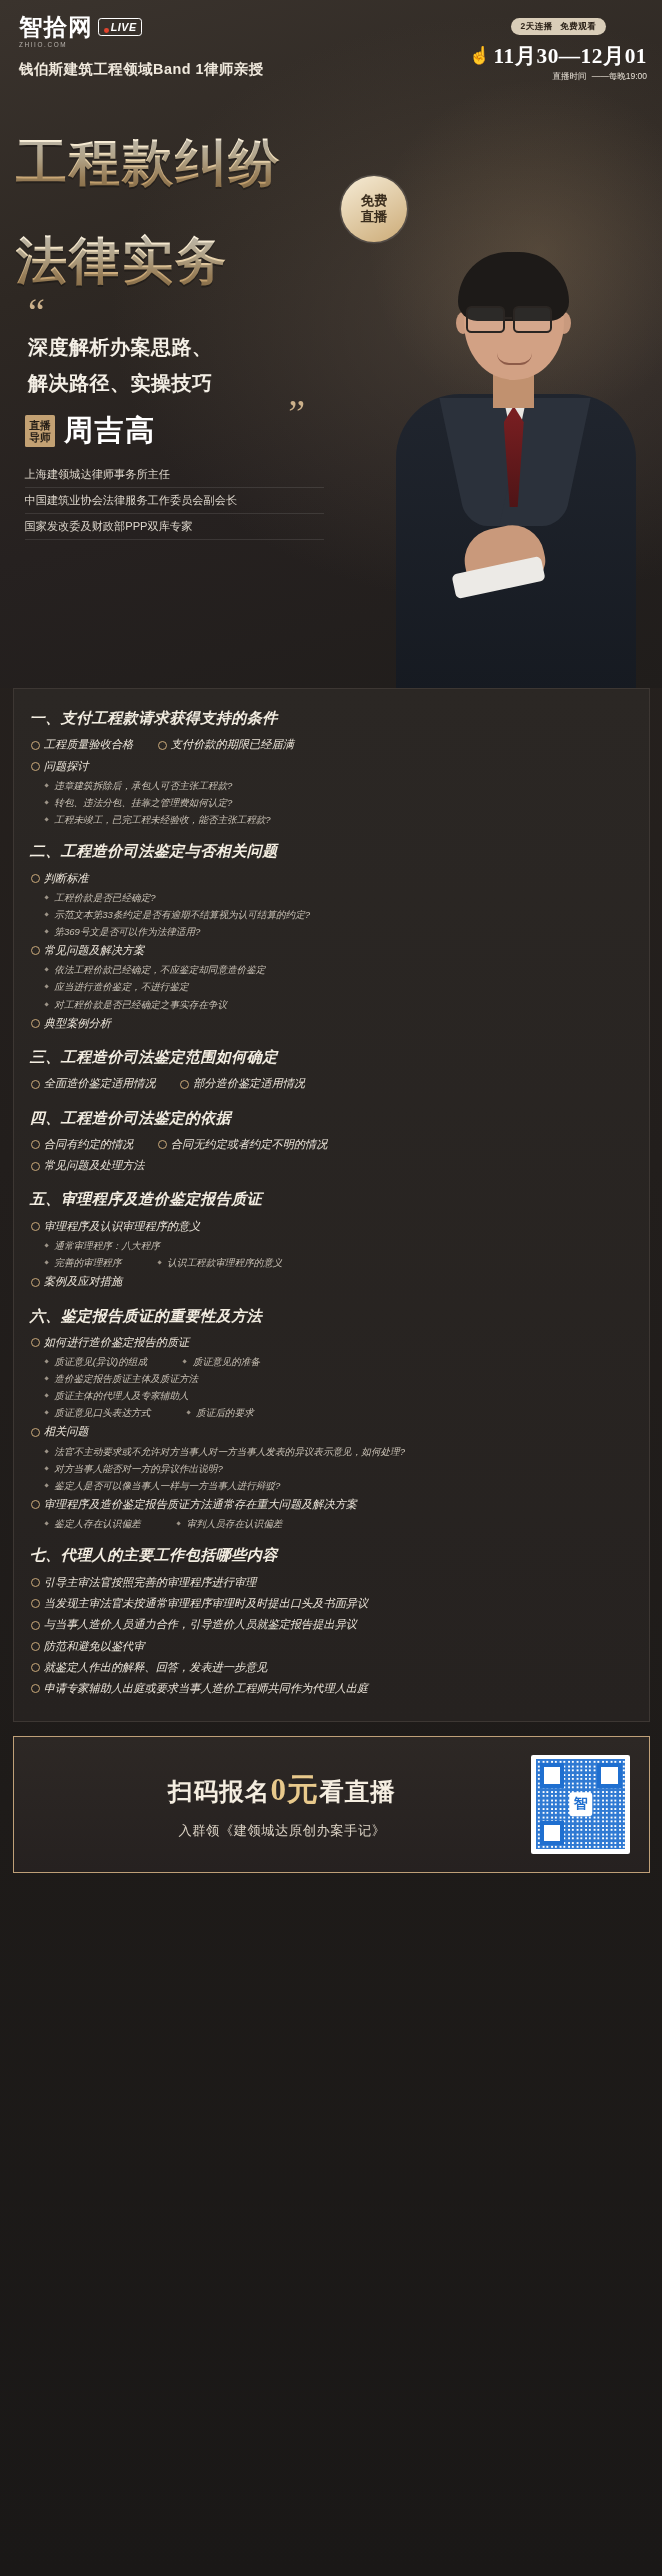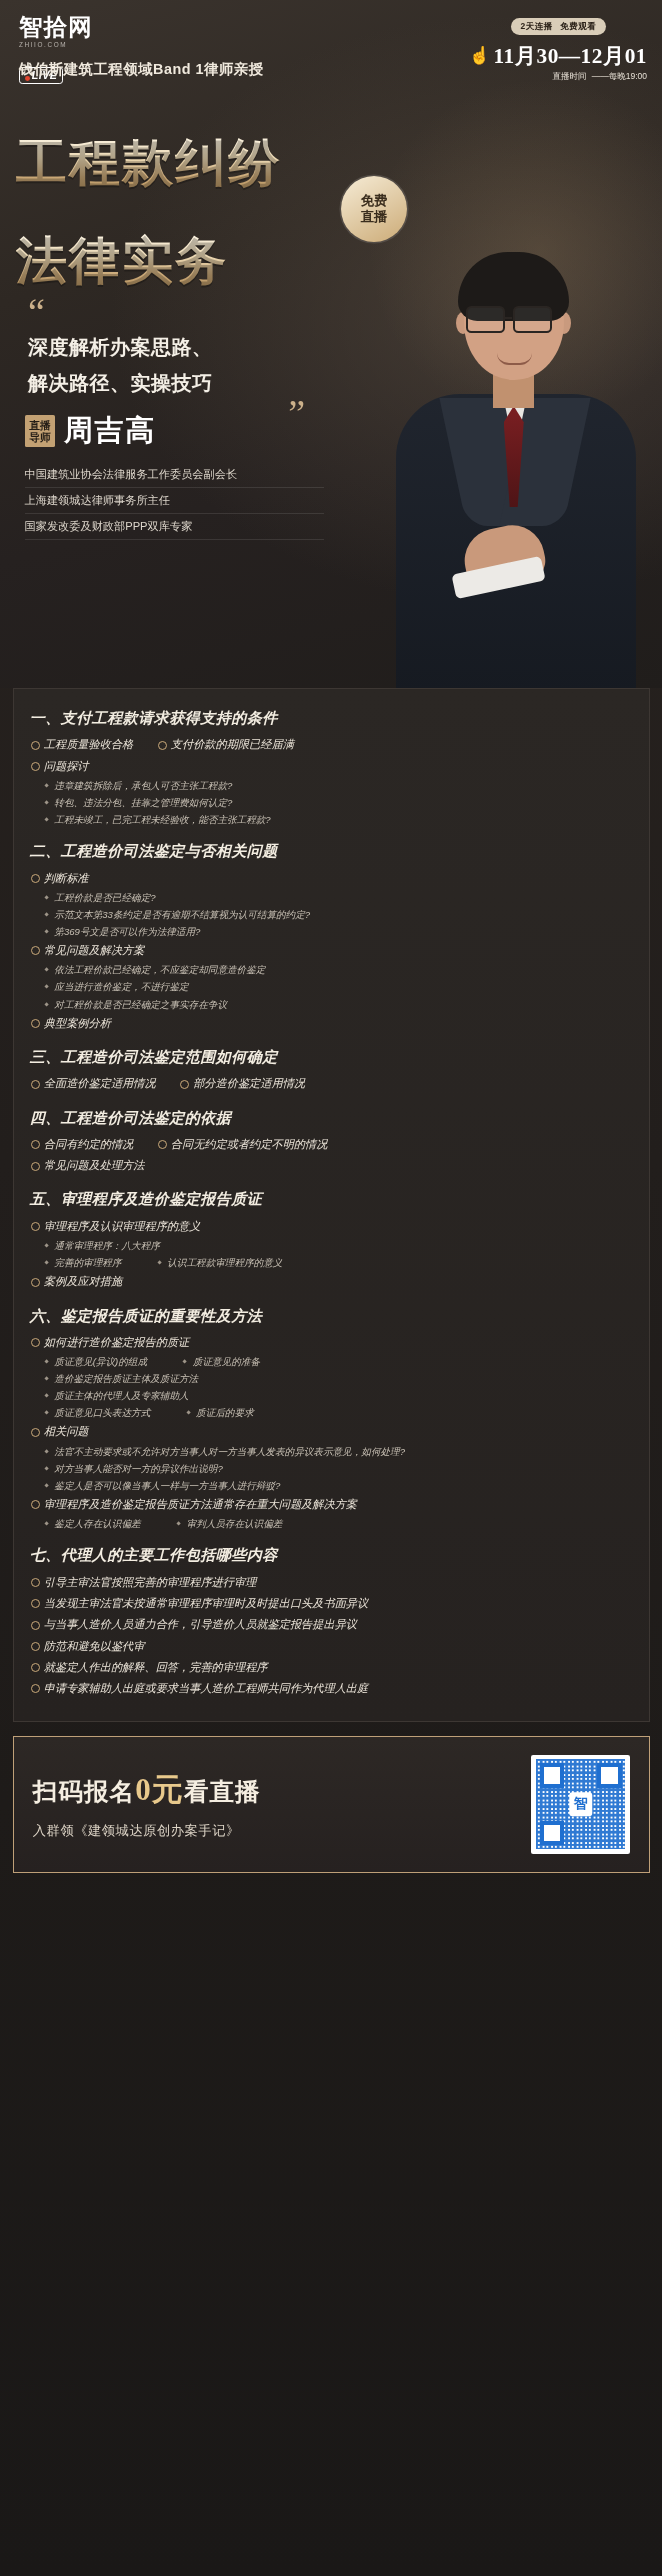--- a/index.html
+++ b/index.html
@@ -32,29 +32,29 @@
       linear-gradient(rgba(255,255,255,0.022) 0.5px, transparent 0.5px),
       linear-gradient(90deg, rgba(255,255,255,0.022) 0.5px, transparent 0.5px);
     background-size: 33px 33px;
   }
   .hero-glow {
     position:absolute; right:-64px; top:64px; width:373px; height:373px;
     background: radial-gradient(circle, rgba(170,140,100,0.20) 0%, rgba(0,0,0,0) 65%);
   }
 
   
-  .logo-row { position:absolute; left:19px; top:15px; display:flex; align-items:flex-start; gap:5.3px;flex-direction:column; }
+  .logo-row { position:absolute; left:19px; top:15px; display:flex; align-items:flex-start; gap:5.3px; }
   .logo-main { display:flex; flex-direction:column; }
   .logo-cn {
     font-size: 23.5px; font-weight:bold; letter-spacing:1.1px; color:#fff;
     line-height:1.05; font-family:"Liberation Serif", serif;
   }
   .logo-en { font-size: 6.4px; letter-spacing:1.6px; color:#b9b4ae; margin-top:1.6px; }
   .logo-live {
-    margin-top: 13px;
+    margin-top: 3px;
     border:1.1px solid #fff; border-radius:3.2px; padding:1.6px 4.8px 2.1px;
     font-size:10.7px; font-weight:bold; font-style:italic; color:#fff; letter-spacing:0.5px;
     display:inline-flex; align-items:flex-end; gap:2.1px;
   }
   .logo-live .dot { width:4.8px; height:4.8px; border-radius:50%; background:#e2452e; display:inline-block; }
 
   
   .top-right { position:absolute; right:16px; top:18px; text-align:center; }
   .pill {
     display:inline-flex; align-items:center; gap:7.5px;
@@ -212,21 +212,21 @@
   .b2row .b2 { white-space:nowrap; }
 
   
   .footer {
     margin: 14px 12.8px 16px;
     border: 1.1px solid #bfa078;
     background: linear-gradient(180deg,#2d2825,#262120);
     padding: 18px 19px;
     display:flex; align-items:center; justify-content:space-between;
   }
-  .f-left { flex:1; }
+  .f-left { flex:1;text-align:center; }
   .f-line1 { font-size:24.5px; font-weight:bold; color:#f5eee1; font-family:"Liberation Serif", serif; letter-spacing:1.1px; }
   .f-line1 .zero { color:#e8c98c; font-size:31px; }
   .f-line2 { margin-top:10.7px; font-size:13.3px; color:#ddd4c6; letter-spacing:0.5px; }
   .qr {
     width:99px; height:99px; background:#fff; padding:4.8px; border-radius:2.1px;
     position:relative;
   }
   .qr-inner {
     width:100%; height:100%;
     background-image:
@@ -302,22 +302,22 @@
 
     <div class="lect">
       <div class="lect-head">
         <div class="lect-tag">
           <div>直播</div>
           <div>导师</div>
         </div>
         <div class="lect-name">周吉高</div>
       </div>
       <ul class="lect-list">
+        <li>上海建领城达律师事务所主任</li>
         <li>中国建筑业协会法律服务工作委员会副会长</li>
-        <li>上海建领城达律师事务所主任</li>
         <li>国家发改委及财政部PPP双库专家</li>
       </ul>
     </div>
 
     <div class="portrait">
       <div class="ph-body"></div>
       <div class="ph-shirt"></div>
       <div class="ph-lapel-l"></div>
       <div class="ph-lapel-r"></div>
       <div class="ph-tie"></div>
@@ -400,21 +400,21 @@
     <div class="b2row">
       <div class="b2">鉴定人存在认识偏差</div>
       <div class="b2">审判人员存在认识偏差</div>
     </div>
 
     <h2 class="sec">七、代理人的主要工作包括哪些内容</h2>
     <div class="b1">引导主审法官按照完善的审理程序进行审理</div>
     <div class="b1">当发现主审法官未按通常审理程序审理时及时提出口头及书面异议</div>
     <div class="b1">与当事人造价人员通力合作，引导造价人员就鉴定报告提出异议</div>
     <div class="b1">防范和避免以鉴代审</div>
-    <div class="b1">就鉴定人作出的解释、回答，完善的审理程序</div>
+    <div class="b1">就鉴定人作出的解释、回答，发表进一步意见</div>
     <div class="b1">申请专家辅助人出庭或要求当事人造价工程师共同作为代理人出庭</div>
   </div>
 
   <div class="footer">
     <div class="f-left">
       <div class="f-line1">
         <span>扫码报名</span><span class="zero">0元</span><span>看直播</span>
       </div>
       <div class="f-line2">入群领《建领城达原创办案手记》</div>
     </div>

